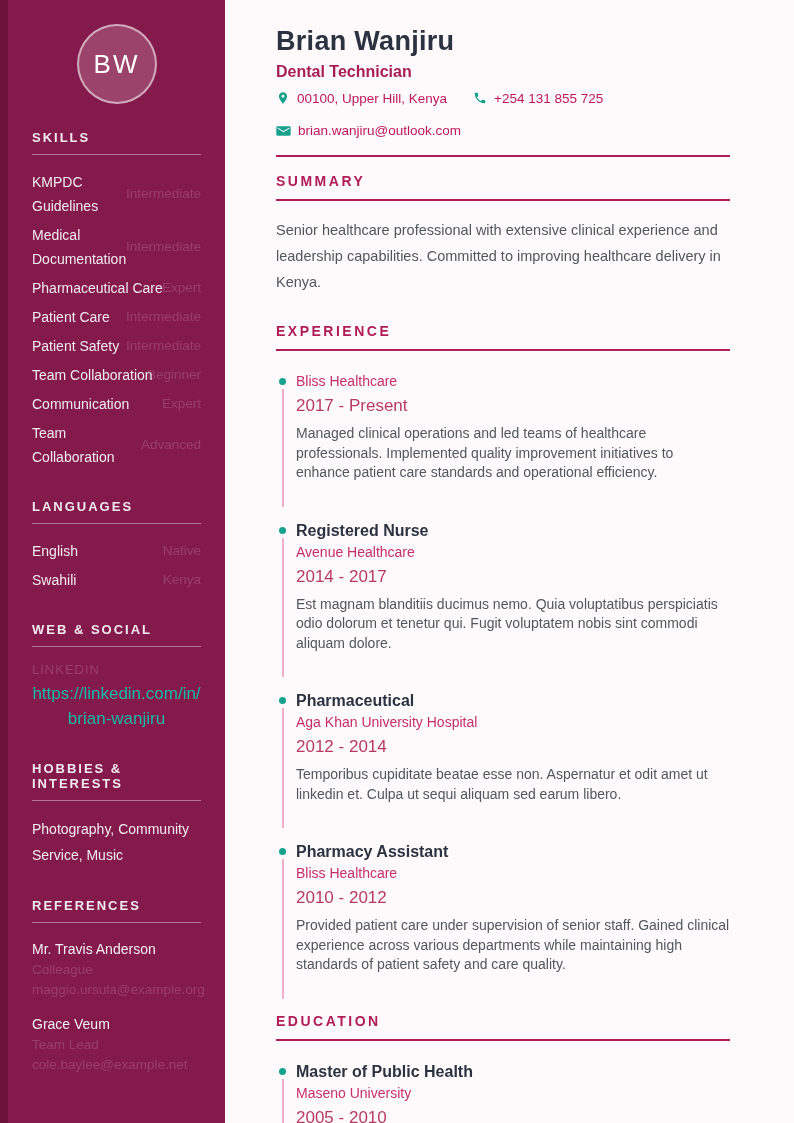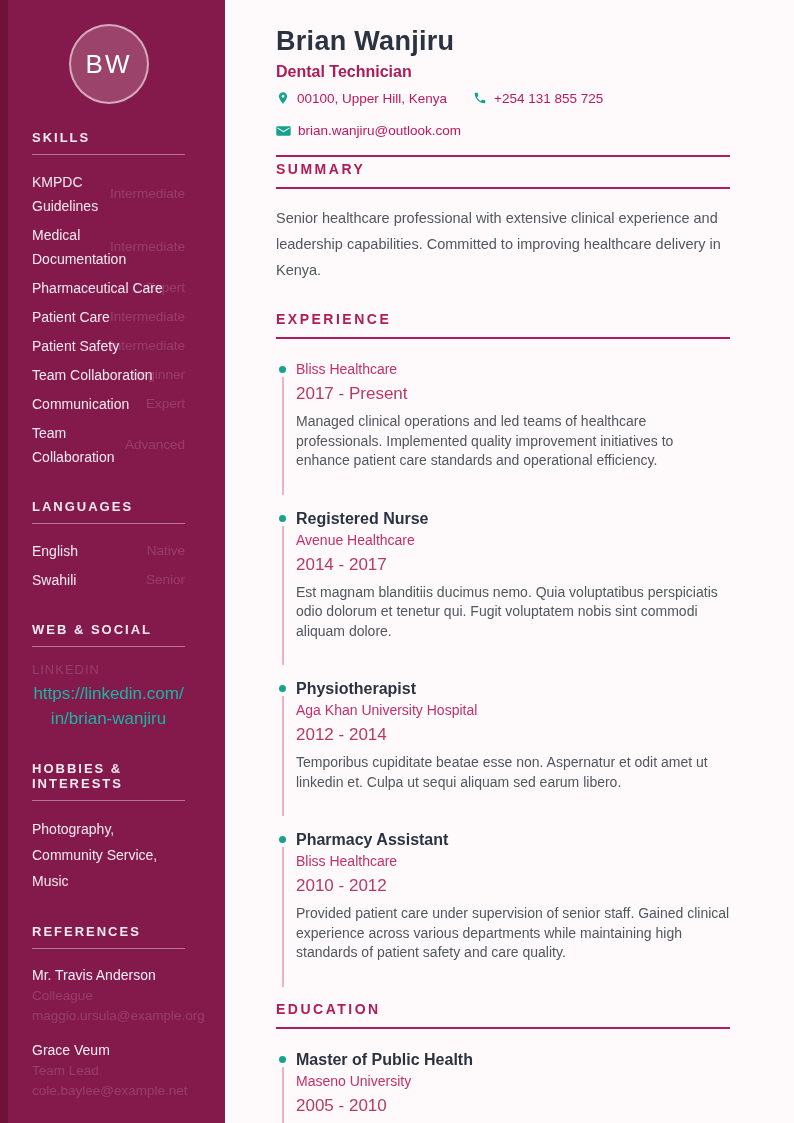--- a/index.html
+++ b/index.html
@@ -3,21 +3,21 @@
 <meta charset="utf-8">
 <style>
   * { margin:0; padding:0; box-sizing:border-box; }
   html,body { width:794px; height:1123px; }
   body { font-family:"Liberation Sans", sans-serif; background:#FEFAFB; overflow:hidden; }
   .page { display:flex; width:794px; height:1123px; overflow:hidden; }
 
   
   .sidebar {
     width:225px; flex:0 0 225px; background:#84194B; color:#F3EAEF;
-    padding:24px 40px 0 24px; border-left:8px solid #6D1238; overflow:hidden;
+    padding:24px 24px 0 24px; border-left:8px solid #6D1238; overflow:hidden;
   }
   .avatar {
     width:80px; height:80px; border-radius:50%; background:#9C436B;
     border:2px solid rgba(255,255,255,0.55); margin:0 auto 26px auto;
     display:flex; align-items:center; justify-content:center;
     font-size:26px; letter-spacing:2px; color:#FFFFFF; font-weight:400;
   }
   .side-section { margin-bottom:30px; }
   .side-heading { font-size:13px; font-weight:700; letter-spacing:2px; color:#F3EAEF; }
   .side-rule { height:1px; background:rgba(255,255,255,0.4); margin:9px 0 15px 0; }
@@ -41,21 +41,21 @@
   
   .main { flex:1; padding:26px 64px 0 51px; overflow:hidden; }
   .person-name { font-size:27px; font-weight:700; color:#2B3342; letter-spacing:0.3px; }
   .person-title { font-size:16px; font-weight:600; color:#A91D56; margin-top:6px; }
   .contact-row { display:flex; gap:26px; margin-top:9px; }
   .contact-row.email-row { margin-top:17px; }
   .contact-item { display:flex; align-items:center; gap:7px; font-size:13.5px; color:#be185d; }
   .contact-item svg { flex:0 0 auto; }
   .rule { height:2px; background:#B01C58; }
   .header-rule { margin-top:17px; }
-  .section-heading { font-size:14px; font-weight:700; letter-spacing:2.5px; color:#B01C58; margin-top:4px; }
+  .section-heading { font-size:14px; font-weight:700; letter-spacing:2.5px; color:#B01C58; margin-top:16px; }
   .section-rule { margin-top:10px; }
   .summary-text { font-size:14.5px; line-height:26px; color:#50575E; margin-top:16px; margin-bottom:28px; }
   .entries { margin-top:21px; }
   .entry { position:relative; padding-left:20px; margin-bottom:38px; }
   .tl-dot { position:absolute; left:3px; top:6px; width:7px; height:7px; border-radius:50%; background:#17A28F; }
   .tl-line { position:absolute; left:6px; top:17px; bottom:-24px; width:2px; background:#F2AFC9; }
   .entry-title { font-size:16px; font-weight:700; color:#2B3342; line-height:20px; }
   .entry-company { font-size:14px; color:#C52F67; margin-top:2px; line-height:18px; }
   .entry-dates { font-size:17px; color:#B83A64; margin-top:7px; line-height:17px; }
   .entry-desc { font-size:14px; color:#50575E; line-height:19.5px; margin-top:10px; }
@@ -113,21 +113,21 @@
     <section class="side-section">
       <div class="side-heading">LANGUAGES</div>
       <div class="side-rule"></div>
       <div class="rows">
         <div class="skill-row">
           <span class="skill-name">English</span>
           <span class="skill-level">Native</span>
         </div>
         <div class="skill-row">
           <span class="skill-name">Swahili</span>
-          <span class="skill-level">Senior</span>
+          <span class="skill-level">Kenya</span>
         </div>
       </div>
     </section>
 
     <section class="side-section">
       <div class="side-heading">WEB &amp; SOCIAL</div>
       <div class="side-rule"></div>
       <div class="link-label">LINKEDIN</div>
       <div class="link-url">https://linkedin.com/in/brian-wanjiru</div>
     </section>
@@ -212,21 +212,21 @@
         <span class="tl-line"></span>
         <h3 class="entry-title">Registered Nurse</h3>
         <div class="entry-company">Avenue Healthcare</div>
         <div class="entry-dates">2014 - 2017</div>
         <p class="entry-desc">Est magnam blanditiis ducimus nemo. Quia voluptatibus perspiciatis odio dolorum et tenetur qui. Fugit voluptatem nobis sint commodi aliquam dolore.</p>
       </div>
 
       <div class="entry">
         <span class="tl-dot"></span>
         <span class="tl-line"></span>
-        <h3 class="entry-title">Physiotherapist</h3>
+        <h3 class="entry-title">Pharmaceutical</h3>
         <div class="entry-company">Aga Khan University Hospital</div>
         <div class="entry-dates">2012 - 2014</div>
         <p class="entry-desc">Temporibus cupiditate beatae esse non. Aspernatur et odit amet ut linkedin et. Culpa ut sequi aliquam sed earum libero.</p>
       </div>
 
       <div class="entry">
         <span class="tl-dot"></span>
         <span class="tl-line"></span>
         <h3 class="entry-title">Pharmacy Assistant</h3>
         <div class="entry-company">Bliss Healthcare</div>

